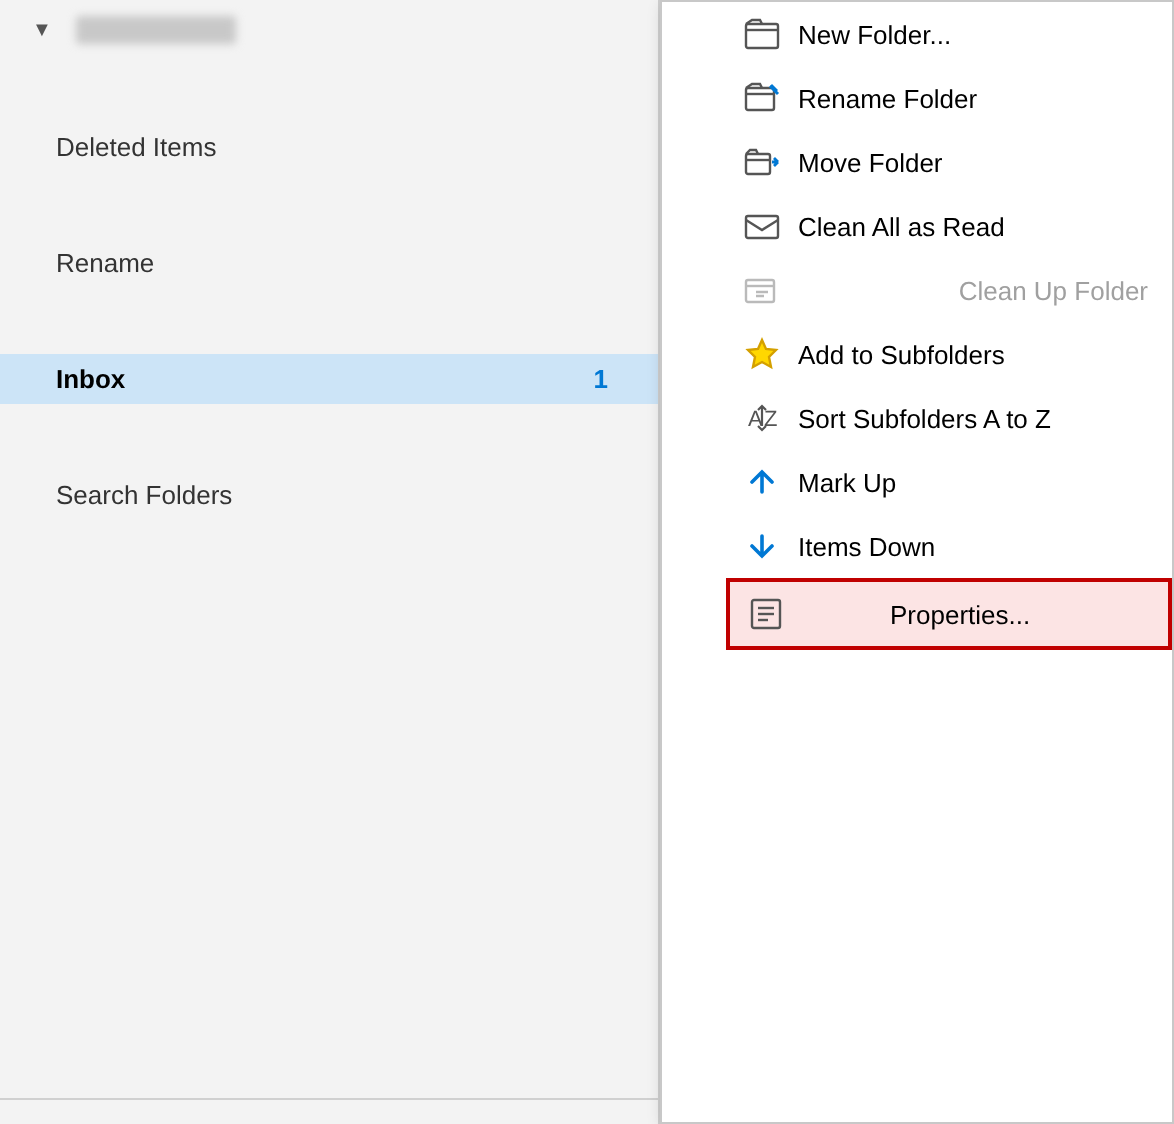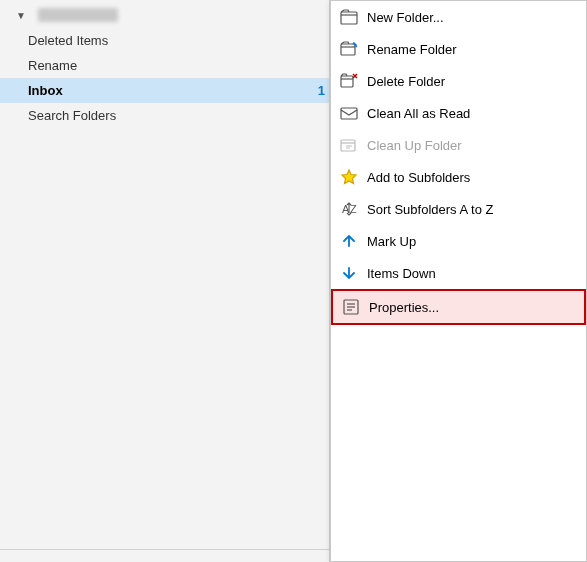--- a/index.html
+++ b/index.html
@@ -48,24 +48,25 @@
       width: 80px;
       height: 14px;
       background: #c8c8c8;
       border-radius: 2px;
       margin-left: 4px;
       vertical-align: middle;
       filter: blur(2px);
     }
 
     .sidebar-item {
-      padding: 5px 4px 5px 28px;
+      padding: 5px 25px 5px 28px;
       color: #333;
       cursor: pointer;
       font-size: 13px;
+      margin-top: 33px;
     }
 
     .sidebar-item.active {
       background: #cce4f7;
       color: #000;
       font-weight: 600;
       display: flex;
       align-items: center;
       justify-content: space-between;
       gap: 43px;
@@ -104,30 +105,33 @@
     }
 
     .menu-item {
       display: flex;
       align-items: center;
       padding: 6px 12px 6px 8px;
       cursor: pointer;
       color: #000;
       white-space: nowrap;
       min-height: 32px;
+      margin-left: 32px;
     }
 
     .menu-item.disabled {
       color: #a0a0a0;
       cursor: default;
+      justify-content: space-between;
     }
 
     .menu-item.highlighted {
       background: #fce4e4;
       border: 2px solid #c00000;
+      gap: 44px;
     }
 
     .menu-icon {
       width: 20px;
       height: 20px;
       margin-right: 8px;
       display: flex;
       align-items: center;
       justify-content: center;
       flex-shrink: 0;
@@ -184,28 +188,27 @@
             <line x1="13" y1="3" x2="17" y2="7" stroke="#0078d4" stroke-width="1.5"></line>
             <line x1="17" y1="3" x2="13" y2="7" stroke="#0078d4" stroke-width="0"></line>
             <path d="M14 2l3 3-1 1-3-3z" fill="#0078d4"></path>
           </svg>
         </span>
         <span class="menu-label">Rename Folder</span>
       </div>
       <div class="menu-item">
         <span class="menu-icon">
           <svg width="18" height="18" viewBox="0 0 18 18" fill="none">
-            <rect x="1" y="4" width="12" height="11" rx="1" stroke="#555" stroke-width="1.2" fill="none"></rect>
-            <path d="M1 7h12" stroke="#555" stroke-width="1.2"></path>
-            <path d="M1 4l2-2h3l1 2" stroke="#555" stroke-width="1.2" fill="none"></path>
-            <line x1="13" y1="2" x2="17" y2="6" stroke="#c00000" stroke-width="1.5"></line>
-            <line x1="17" y1="2" x2="13" y2="6" stroke="#c00000" stroke-width="1.5"></line>
-          </svg>
-        </span>
-        <span class="menu-label">Delete Folder</span>
+            <rect x="1" y="5" width="12" height="10" rx="1" stroke="#555" stroke-width="1.2" fill="none"></rect>
+            <path d="M1 8h12" stroke="#555" stroke-width="1.2"></path>
+            <path d="M1 5l2-2h3l1 2" stroke="#555" stroke-width="1.2" fill="none"></path>
+            <path d="M14 9h3m0 0l-2-2m2 2l-2 2" stroke="#0078d4" stroke-width="1.4"></path>
+          </svg>
+        </span>
+        <span class="menu-label">Move Folder</span>
       </div>
       <div class="menu-item">
         <span class="menu-icon">
           <svg width="18" height="18" viewBox="0 0 18 18" fill="none">
             <rect x="1" y="4" width="16" height="11" rx="1" stroke="#555" stroke-width="1.2" fill="none"></rect>
             <path d="M1 6l8 5 8-5" stroke="#555" stroke-width="1.2"></path>
           </svg>
         </span>
         <span class="menu-label">Clean All as Read</span>
       </div>

